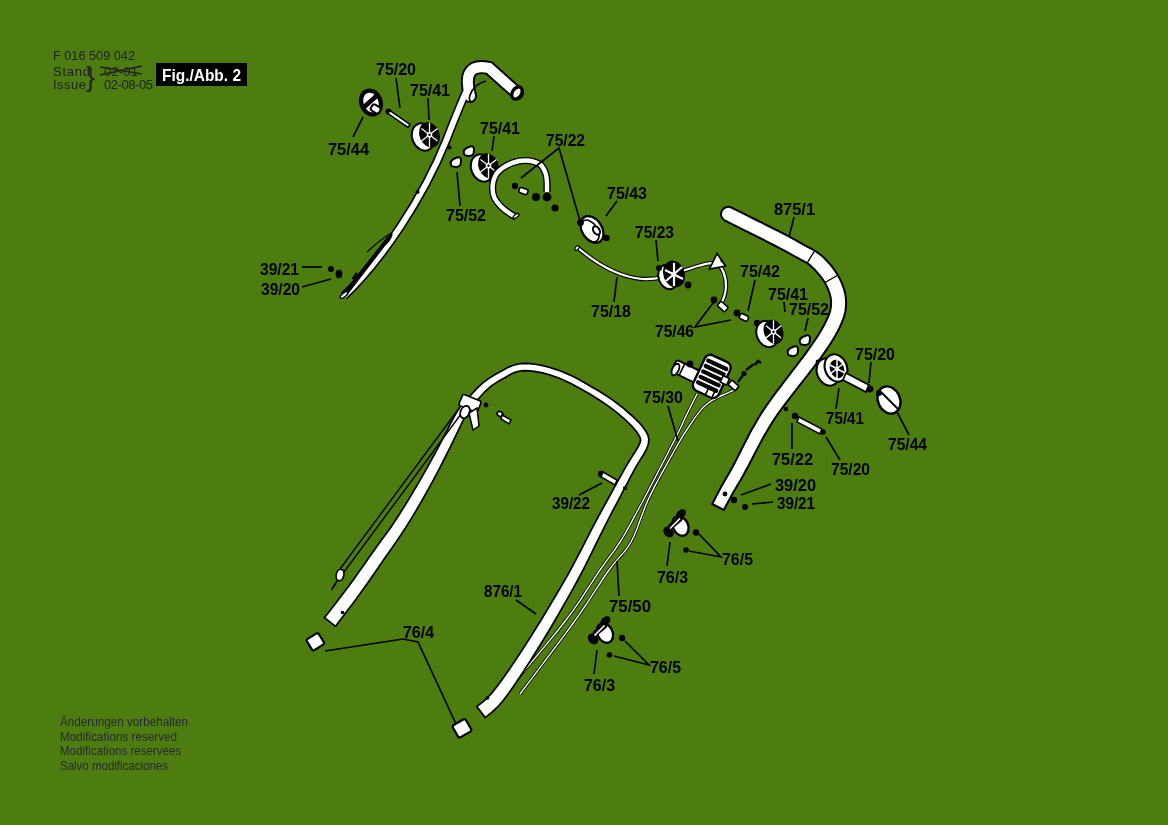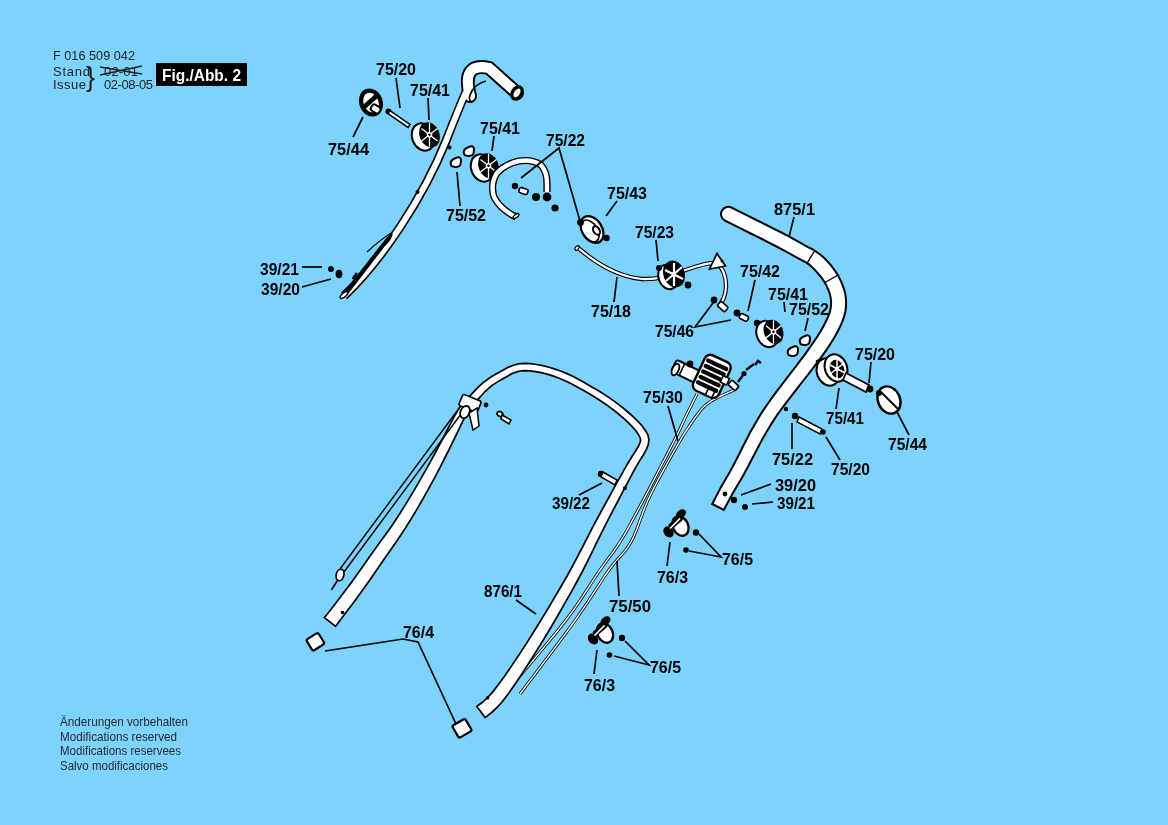--- a/index.html
+++ b/index.html
@@ -1,16 +1,16 @@
 <!DOCTYPE html>
 <html><head>
 <meta charset="utf-8">
 <style>
 html,body{margin:0;padding:0;background:#fff;}
-#page{position:relative;width:1168px;height:825px;background:#7dd3fc;overflow:hidden;}
+#page{position:relative;width:1168px;height:825px;background:#4d7c0f;overflow:hidden;}
 svg{position:absolute;left:0;top:0;}
 text{font-family:"Liberation Sans",sans-serif;}
 .lbl{font-weight:bold;font-size:16.8px;fill:#000;}
 .hdr{font-size:13px;fill:#222;}
 .fot{font-size:13px;fill:#2a2a33;}
 </style>
 </head>
 <body>
 <div id="page">
 <svg width="1168" height="825" viewBox="0 0 1168 825">

